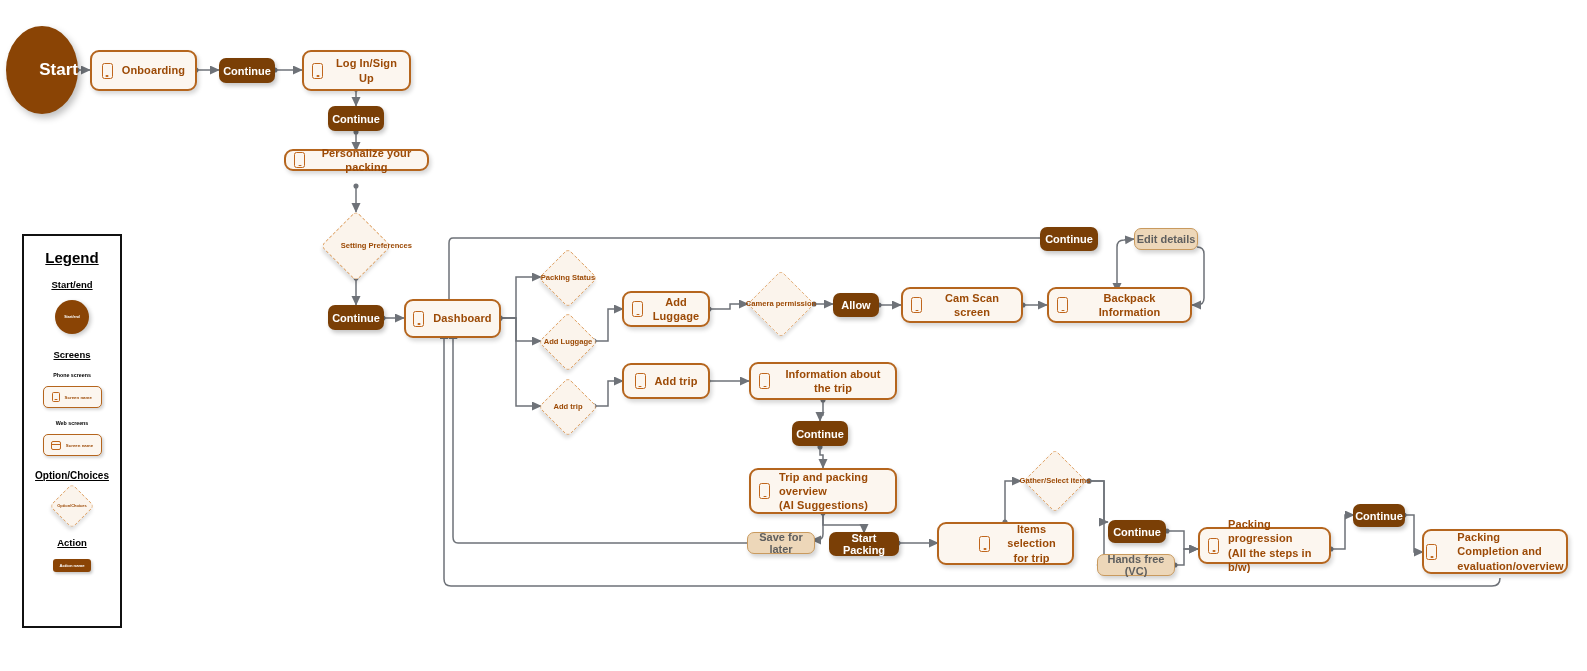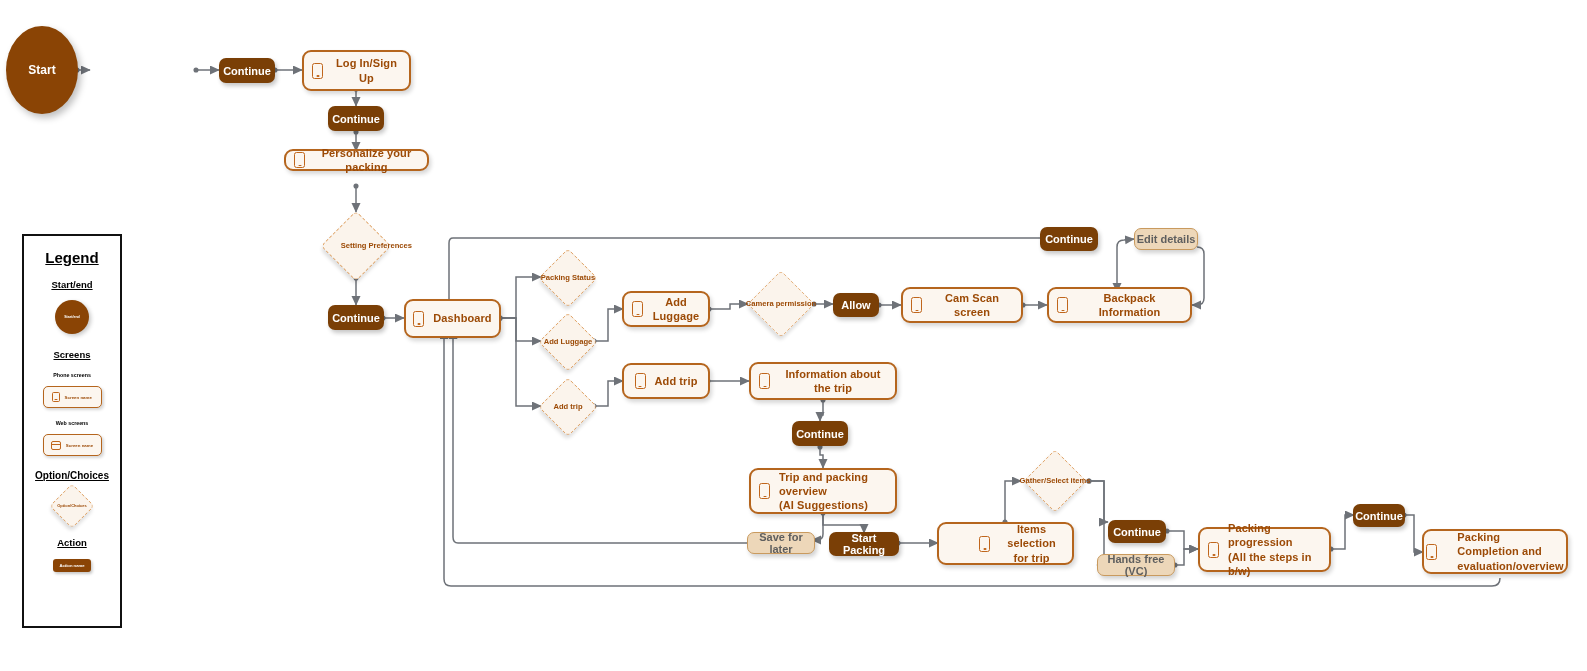--- a/index.html
+++ b/index.html
@@ -28,22 +28,22 @@
 
   
   .action{background:#7A3F06;border-radius:7px;color:#FFFFFF;font-weight:bold;
           font-size:11px;box-shadow:2px 3px 4px rgba(0,0,0,.22);}
 
   
   .tan{background:#EDD7B9;border:1.6px solid #C99A5E;border-radius:7px;color:#5E5E5E;
        font-weight:bold;font-size:11px;box-shadow:2px 3px 4px rgba(0,0,0,.18);}
 
   
-  .terminal{background:#8A4405;border-radius:50%;color:#fff;font-weight:bold;font-size:12px;
-            box-shadow:3px 4px 7px rgba(0,0,0,.25);}
+  .terminal{background:#8A4405;border-radius:50%;color:#fff;font-weight:bold;font-size:17px;
+            box-shadow:3px 4px 7px rgba(0,0,0,.25);justify-content:flex-end;}
 
   
   .diamond{position:absolute;display:flex;align-items:center;justify-content:center;}
   .diamond .dshape{position:absolute;left:50%;top:50%;transform:translate(-50%,-50%) rotate(45deg);
        background:#FBF4EC;border:1.4px dashed #E0A468;border-radius:5px;
        box-shadow:2px 3px 4px rgba(0,0,0,.13);}
   .diamond .dlbl{position:relative;z-index:2;color:#9C4A06;font-weight:bold;font-size:7.6px;
        white-space:nowrap;text-align:center;line-height:1.2;}
 
   
@@ -139,20 +139,24 @@
       <path d="M1500,578 Q1500,586 1492,586 L451,586 Q444,586 444,579 L444,330" marker-end="url(#ah)"></path>
 
       <path d="M823,513 L823,534 Q823,540 817,540 L812,540" marker-end="url(#ah)"></path>
     </g>
   </svg>
 
   <div class="node terminal" style="left:6px;top:26px;width:72px;height:88px;">
     <span>Start</span>
   </div>
 
+  <div class="node screen" style="left:90px;top:50px;width:107px;height:41px;">
+    <span class="phone-ico"></span>
+    <span class="lbl">Onboarding</span>
+  </div>
 
   <div class="node action" style="left:219px;top:58px;width:56px;height:25px;">
     <span>Continue</span>
   </div>
 
   <div class="node screen" style="left:302px;top:50px;width:109px;height:41px;">
     <span class="phone-ico"></span>
     <span class="lbl">Log In/Sign Up</span>
   </div>
 
@@ -265,21 +269,21 @@
   </div>
 
   <div class="node action" style="left:1108px;top:520px;width:58px;height:23px;">
     <span>Continue</span>
   </div>
 
   <div class="node tan" style="left:1097px;top:554px;width:78px;height:22px;">
     <span>Hands free (VC)</span>
   </div>
 
-  <div class="node screen" style="left:1198px;top:527px;width:133px;height:45px;">
+  <div class="node screen" style="left:1198px;top:527px;width:133px;height:37px;">
     <span class="phone-ico"></span>
     <span class="lbl" style="white-space:pre-line;text-align:left;">Packing progression
 (All the steps in b/w)</span>
   </div>
 
   <div class="node action" style="left:1353px;top:504px;width:52px;height:23px;">
     <span>Continue</span>
   </div>
 
   <div class="node screen" style="left:1422px;top:529px;width:146px;height:45px;gap:20px;">

